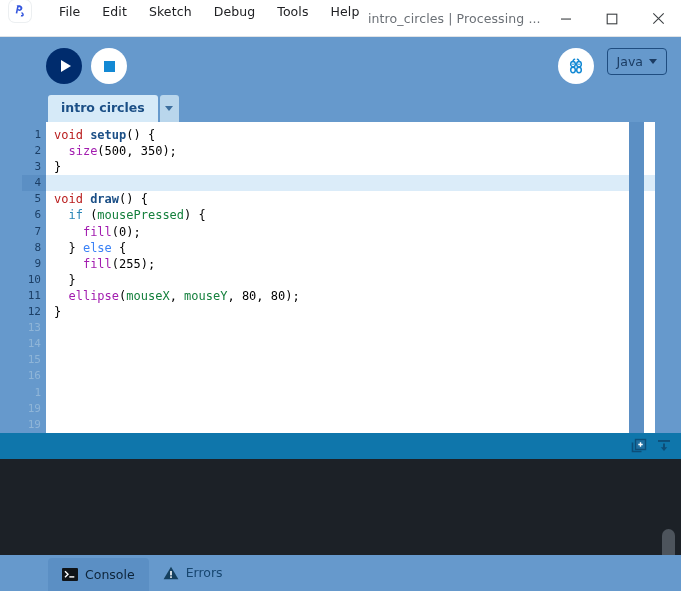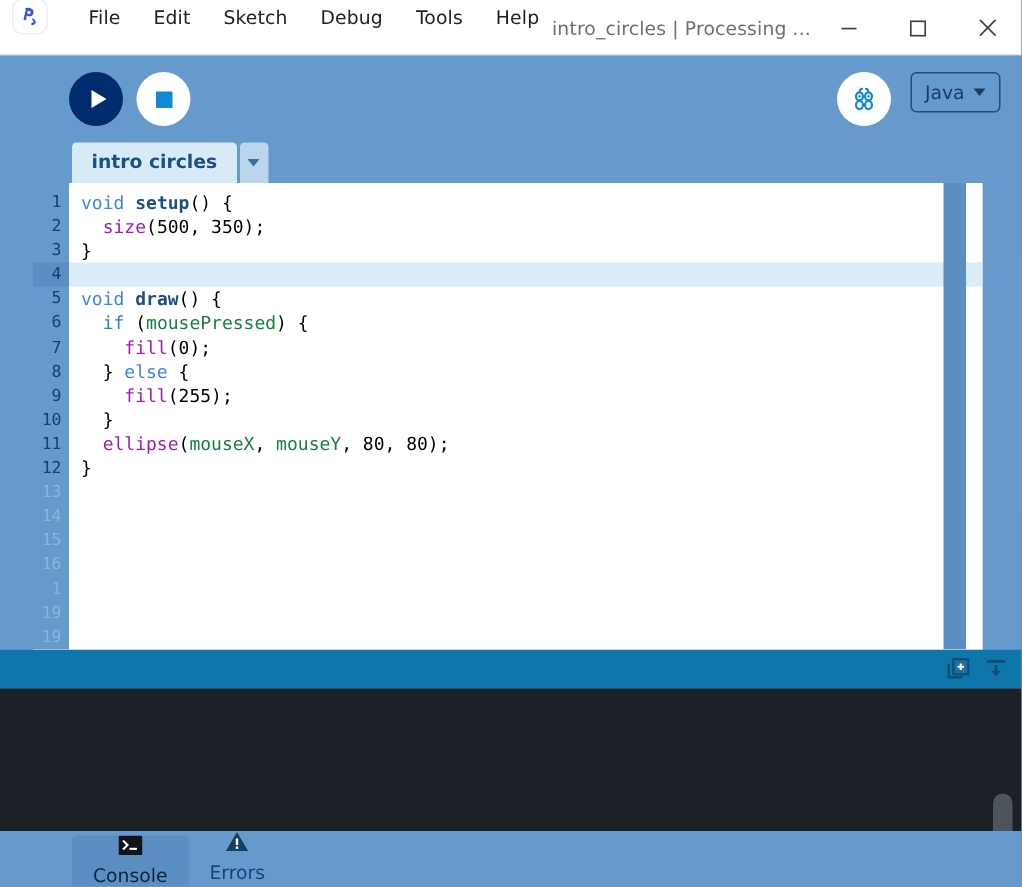--- a/index.html
+++ b/index.html
@@ -104,21 +104,21 @@
   .gl{ height:16.1px; line-height:16.1px; padding-right:5px; }
   .gl.dim{ color:#8fb5d8;text-align:right; }
   .gl.cur{ background:#5b8fc4; }
   .code{
     flex:1; position:relative; padding-top:5px; background:#ffffff;
     font-family:"DejaVu Sans Mono","Liberation Mono",monospace; font-size:12px;
     overflow:hidden;
   }
   .cl{ height:16.1px; line-height:16.1px; padding-left:8px; white-space:pre; }
   .cl.hl{ background:#dbecf9; }
-  .k-type{ color:#3b82f6; }
+  .k-type{ color:#b91c1c; }
   .k-fn{ color:#1b4f86; font-weight:bold; }
   .k-builtin{ color:#a21caf; }
   .k-ctl{ color:#2a86b7; }
   .k-else{ color:#3b82f6; }
   .k-var{ color:#15803d; }
   .scroll-track{
     position:absolute; right:11px; top:0; width:15px; height:100%; background:#5b8fc4;
   }
 
   
@@ -137,21 +137,21 @@
     background:#4d545c; border-radius:7px;
   }
 
   
   .bottombar{
     flex:0 0 36px; background:#6699cc; display:flex; align-items:stretch;
     padding-left:48px;
   }
   .btab{
     display:flex; align-items:center; gap:7px; padding:0 14px;
-    font-size:12.5px; color:#12314f;flex-direction:column;
+    font-size:12.5px; color:#12314f;
   }
   .btab.active{ background:#5b8fc4; border-radius:4px 4px 0 0; margin:3px 0 0 0; color:#0d2439; }
   .btab .lbl{ line-height:14px; }
   .btab.inactive .lbl{ color:#17466f; }
 </style>
 </head>
 <body>
 
 <div id="app">
 

